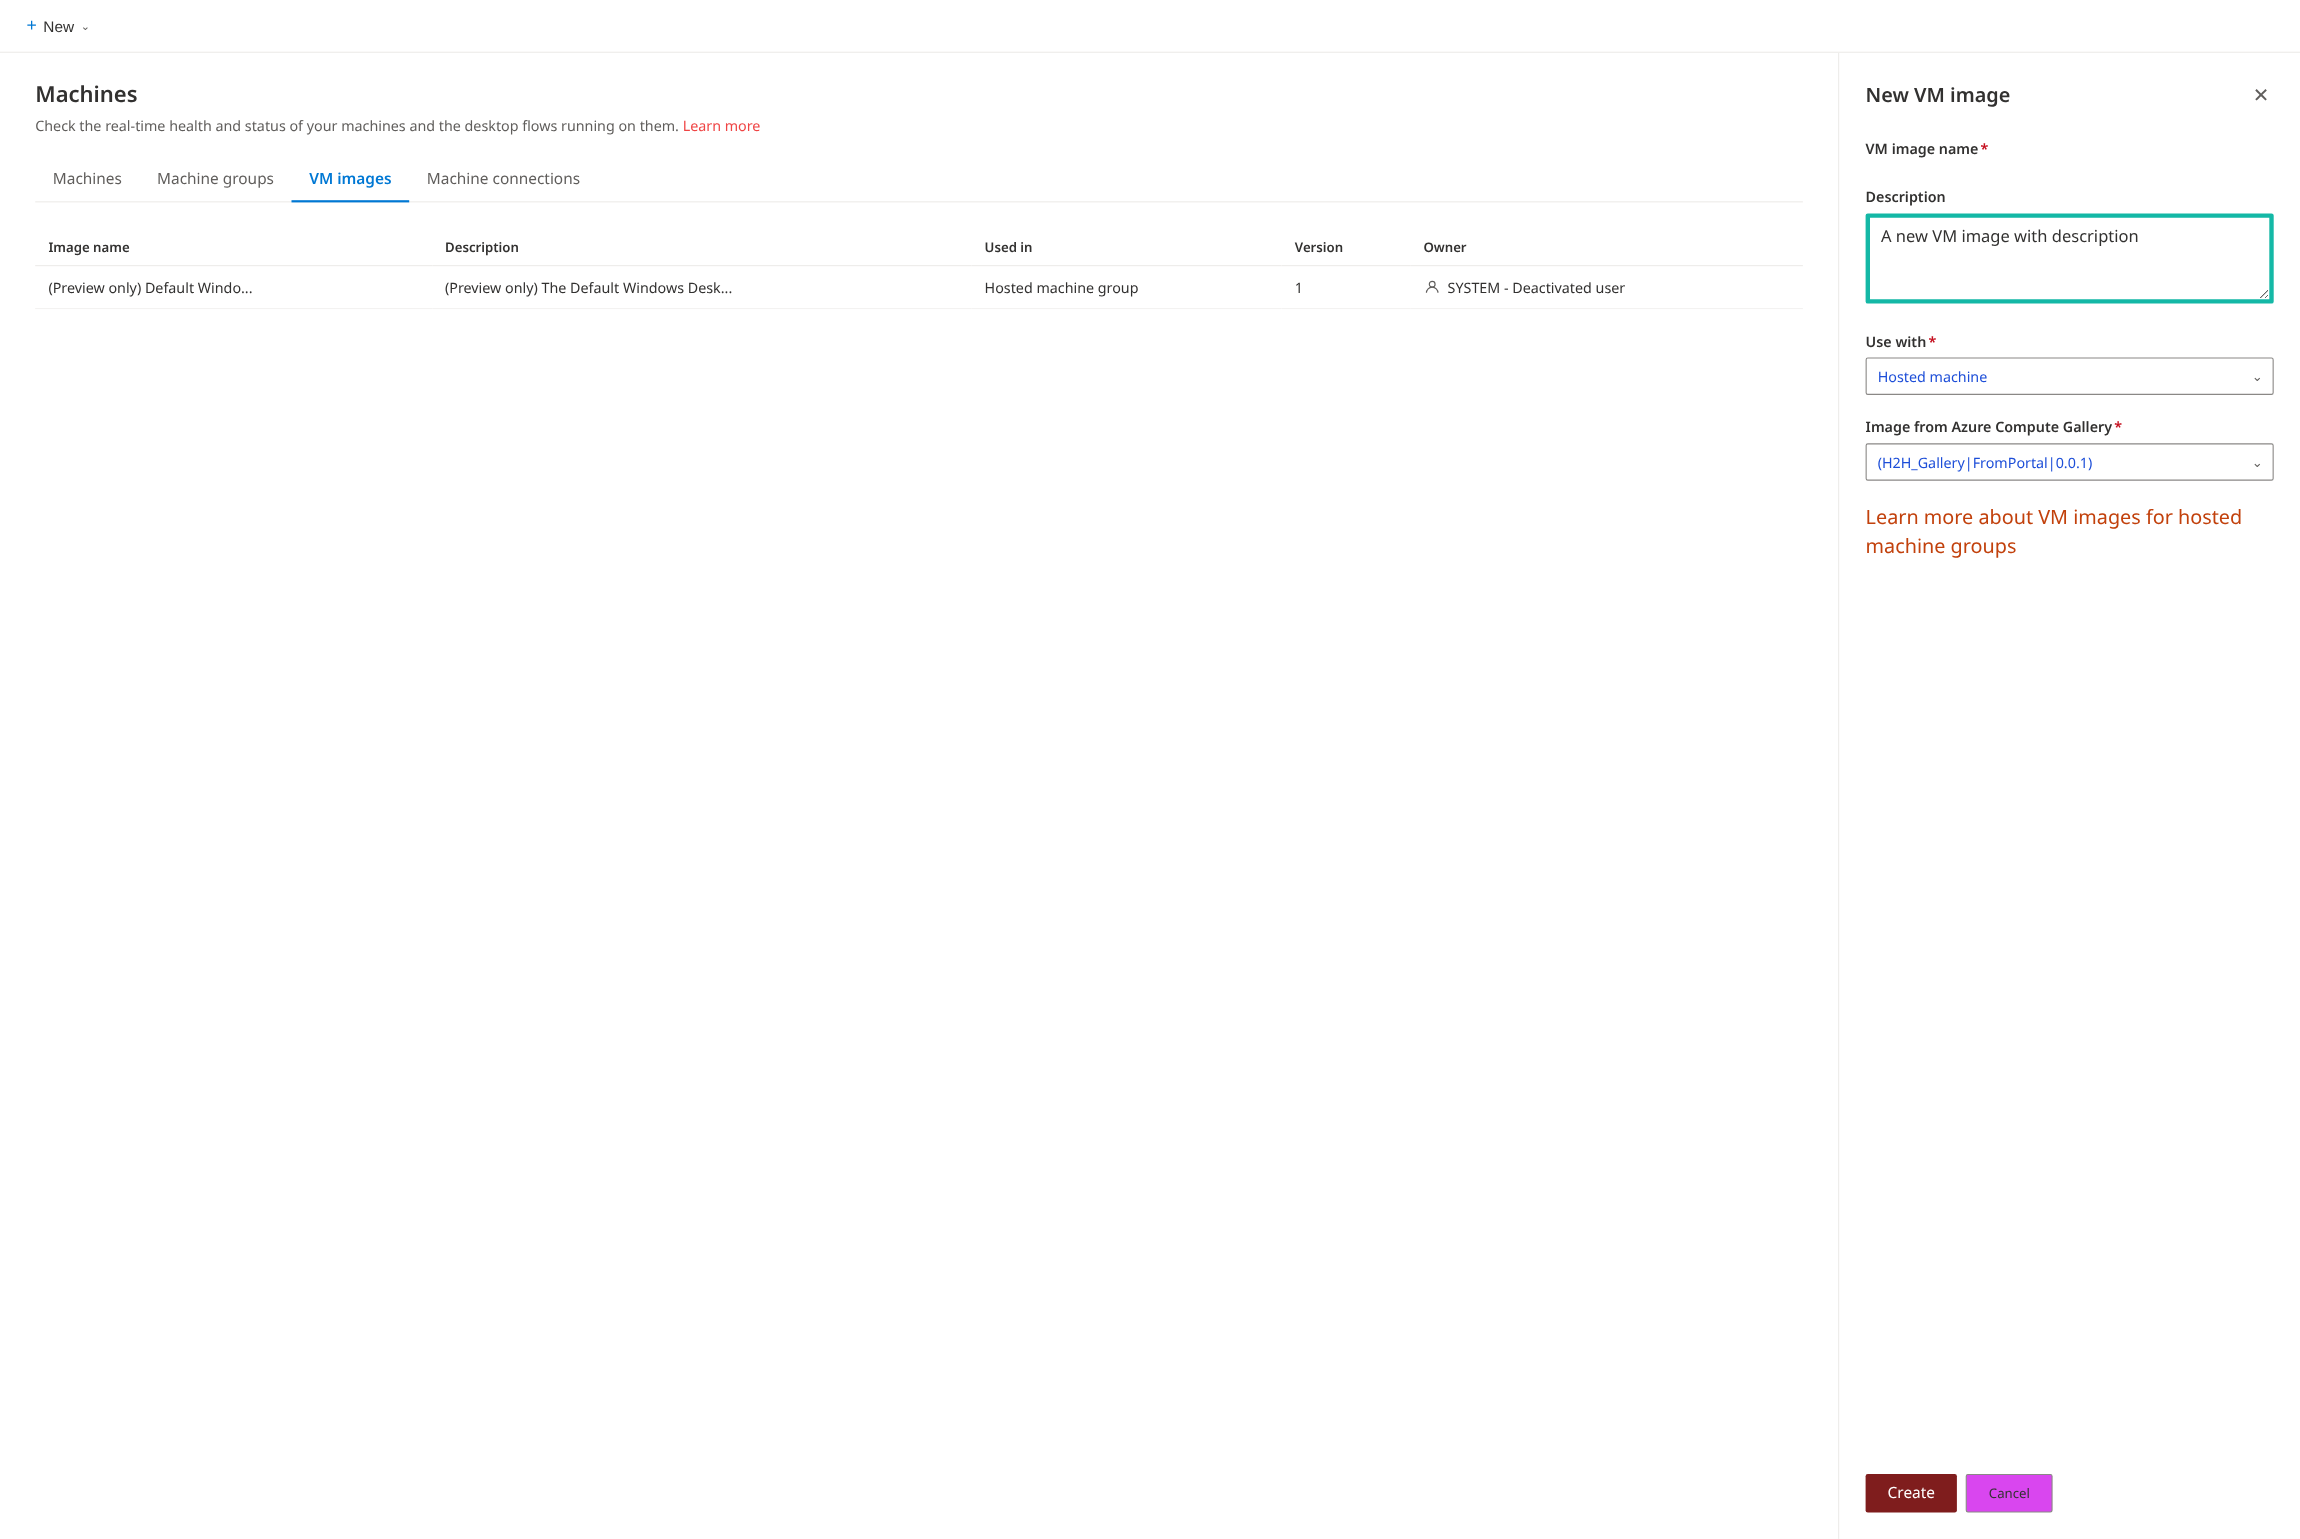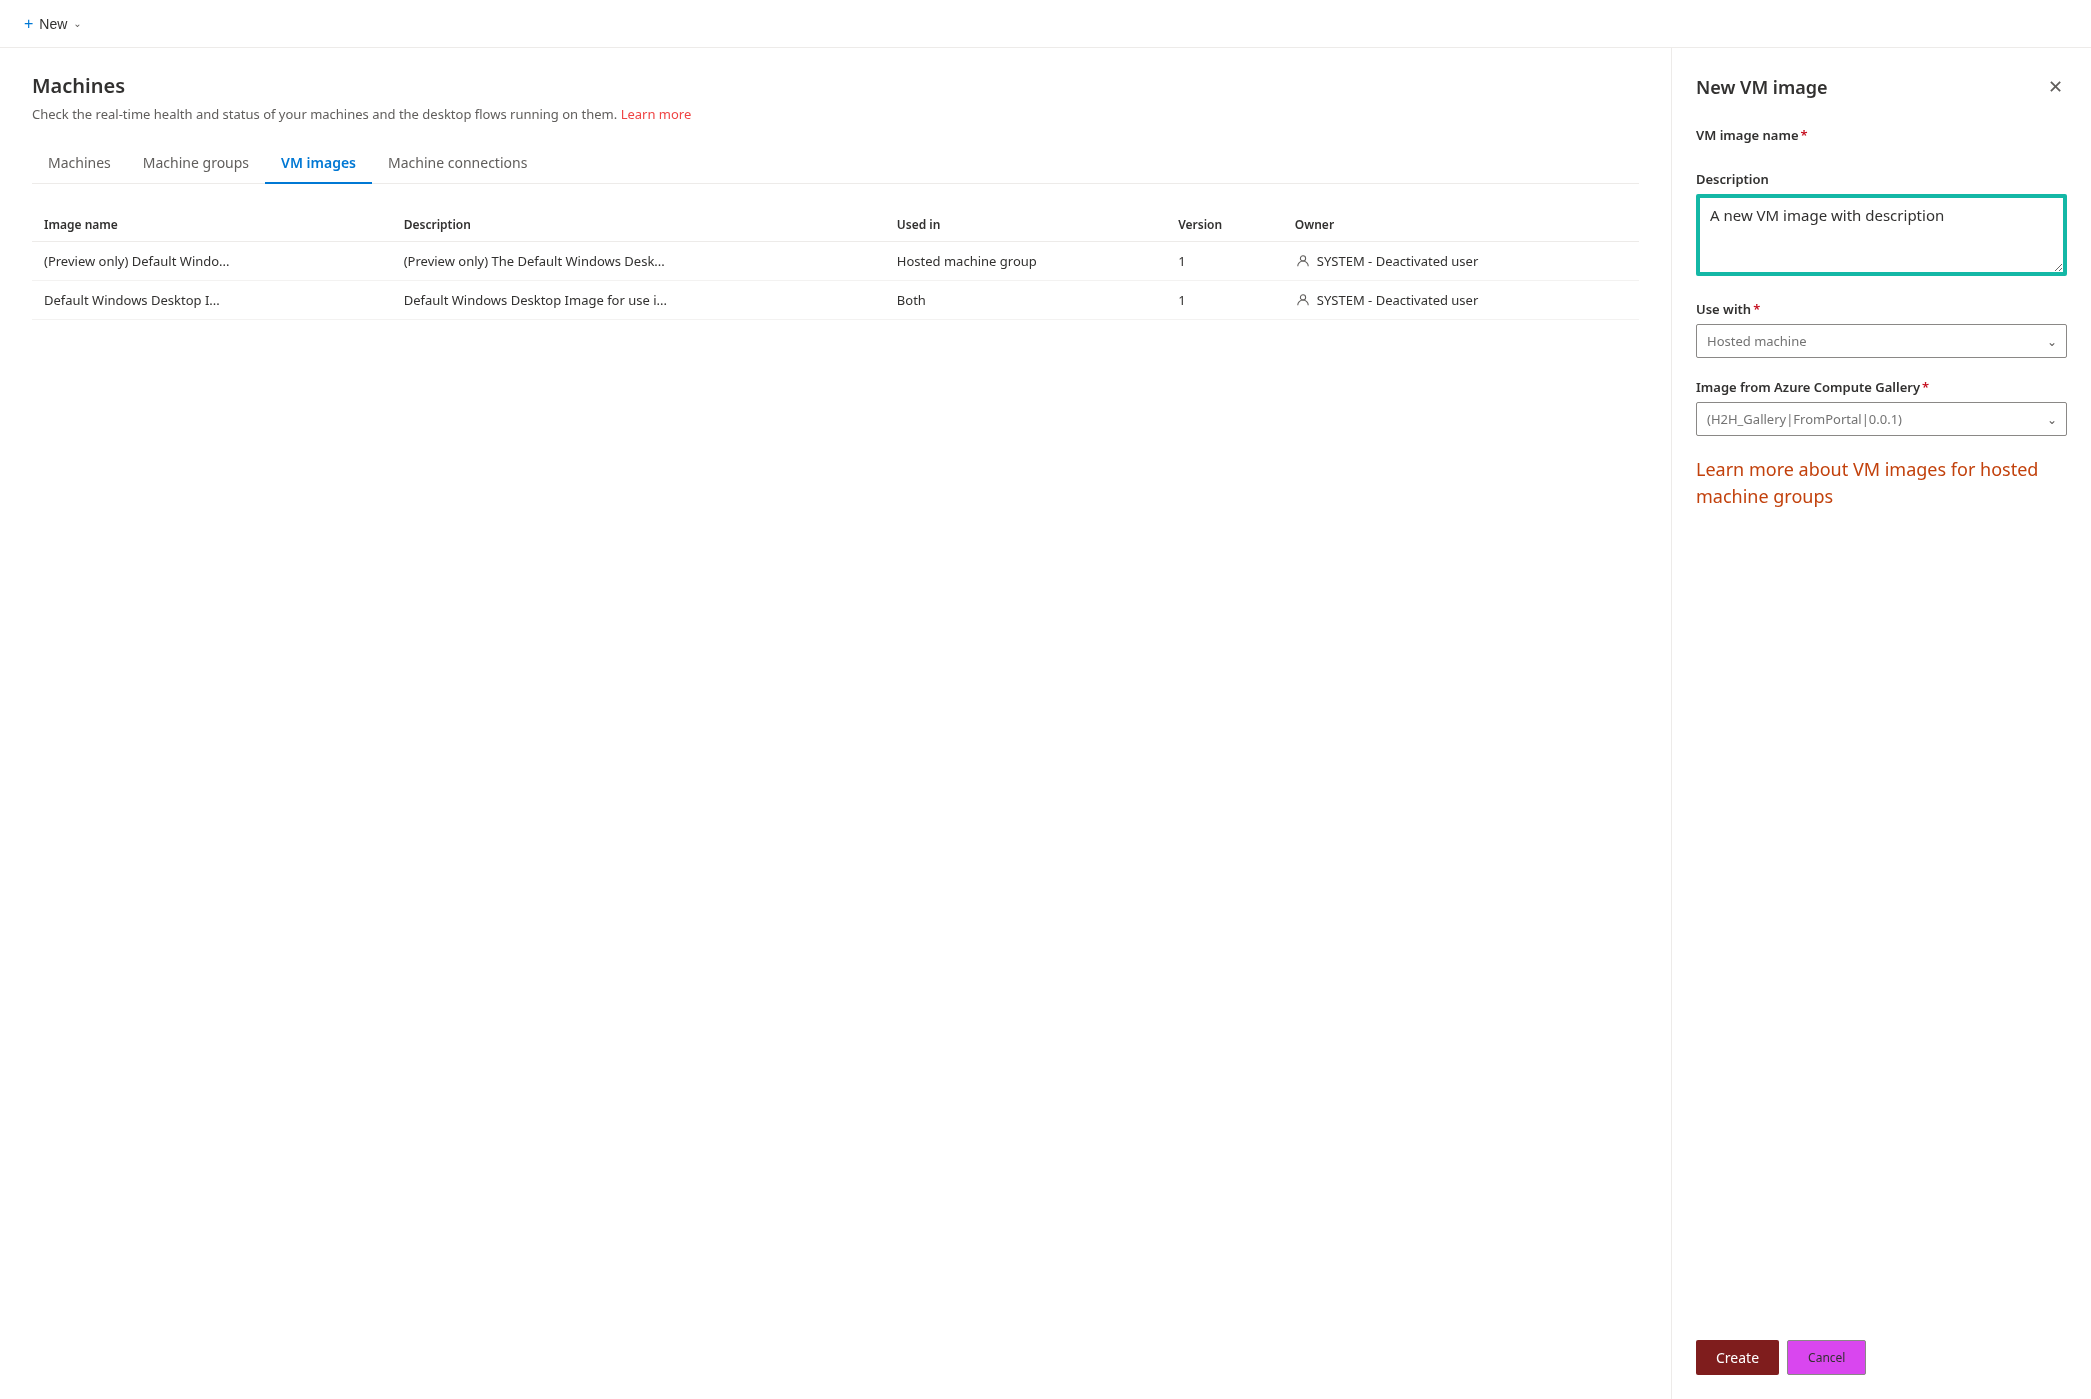--- a/index.html
+++ b/index.html
@@ -204,21 +204,21 @@
 
     .form-select-wrapper {
       position: relative;
     }
     .form-select {
       width: 100%;
       padding: 7px 32px 7px 10px;
       border: 1px solid #8a8886;
       border-radius: 2px;
       font-size: 13px;
-      color: #737373;
+      color: #1d4ed8;
       background: #fff;
       appearance: none;
       cursor: pointer;
       font-family: inherit;
       outline: none;
     }
     .select-chevron {
       position: absolute;
       right: 10px;
       top: 50%;
@@ -312,37 +312,20 @@
           <span class="user-icon">
             <svg width="14" height="14" viewBox="0 0 16 16" fill="none" xmlns="http://www.w3.org/2000/svg">
               <circle cx="8" cy="5" r="3" stroke="#605e5c" stroke-width="1.2"></circle>
               <path d="M2 14c0-3.3 2.7-6 6-6s6 2.7 6 6" stroke="#605e5c" stroke-width="1.2" fill="none"></path>
             </svg>
           </span>
           <span>SYSTEM - Deactivated user</span>
         </div>
       </td>
     </tr>
-          <tr>
-      <td>Default Windows Desktop I...</td>
-      <td>Default Windows Desktop Image for use i...</td>
-      <td>Both</td>
-      <td>1</td>
-      <td>
-        <div class="owner-cell">
-          <span class="user-icon">
-            <svg width="14" height="14" viewBox="0 0 16 16" fill="none" xmlns="http://www.w3.org/2000/svg">
-              <circle cx="8" cy="5" r="3" stroke="#605e5c" stroke-width="1.2"></circle>
-              <path d="M2 14c0-3.3 2.7-6 6-6s6 2.7 6 6" stroke="#605e5c" stroke-width="1.2" fill="none"></path>
-            </svg>
-          </span>
-          <span>SYSTEM - Deactivated user</span>
-        </div>
-      </td>
-    </tr>
         </tbody>
     </table>
   </div>
 
   <div class="side-panel">
     <div class="panel-header">
       <h2 class="panel-title">New VM image</h2>
       <button class="close-button">✕</button>
     </div>
 

